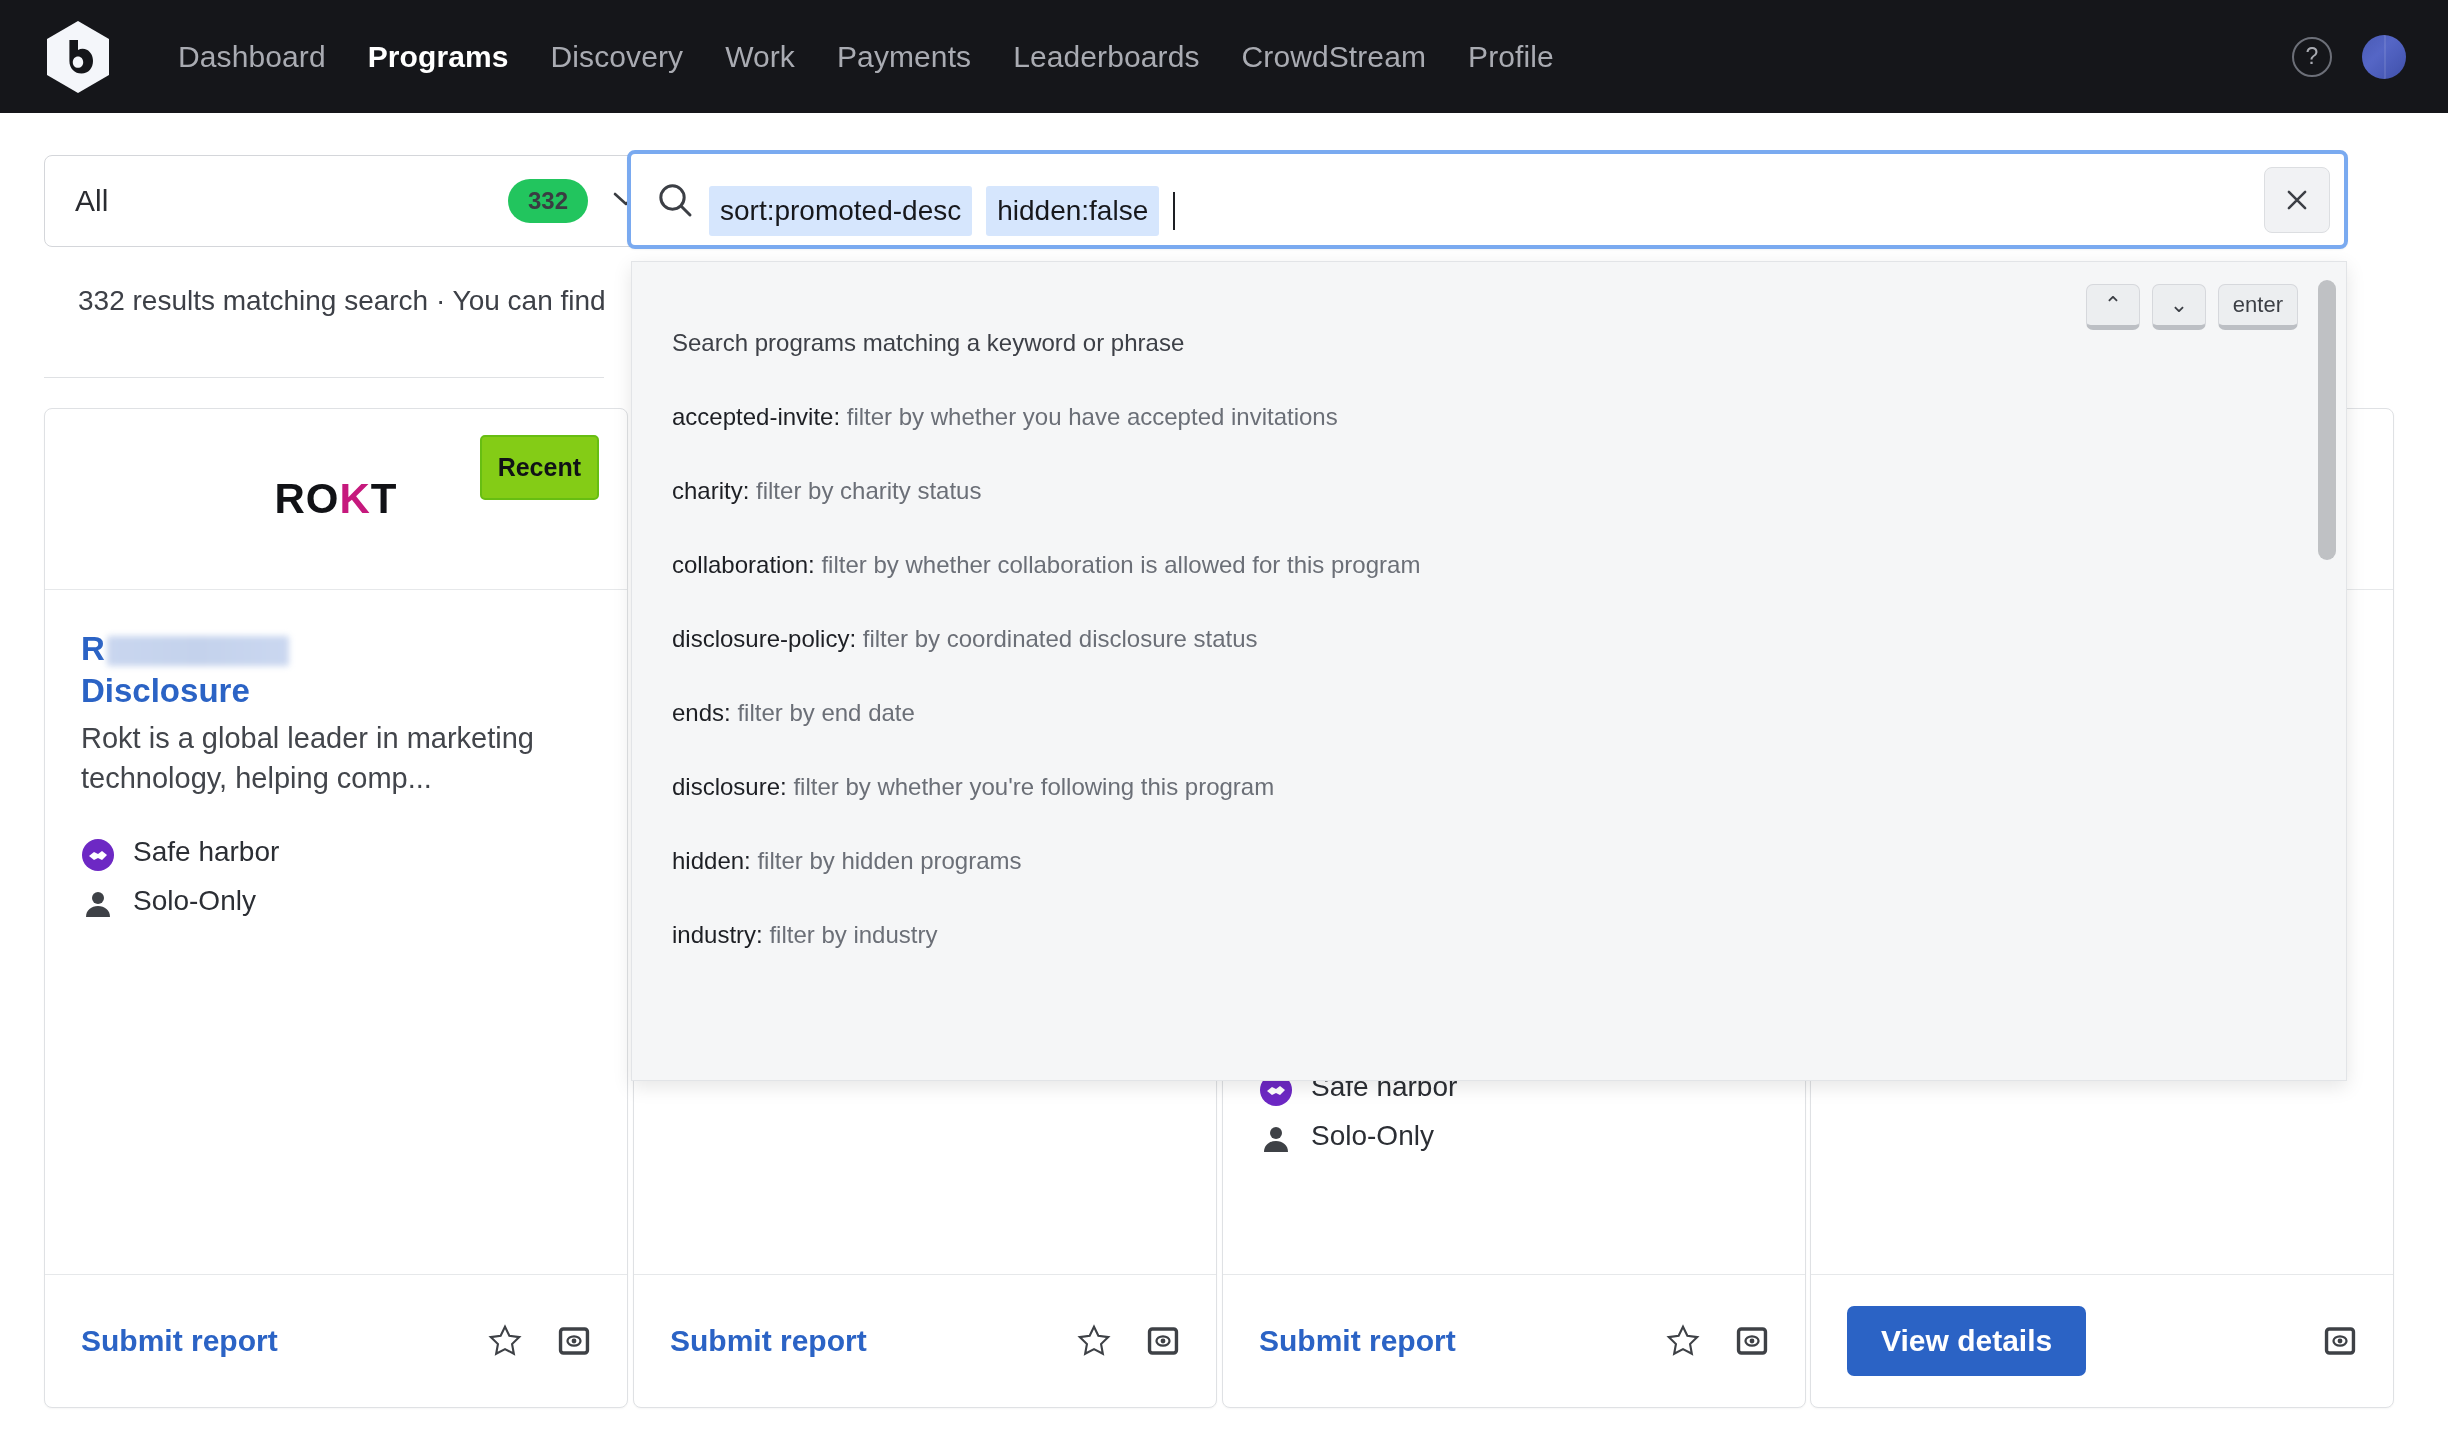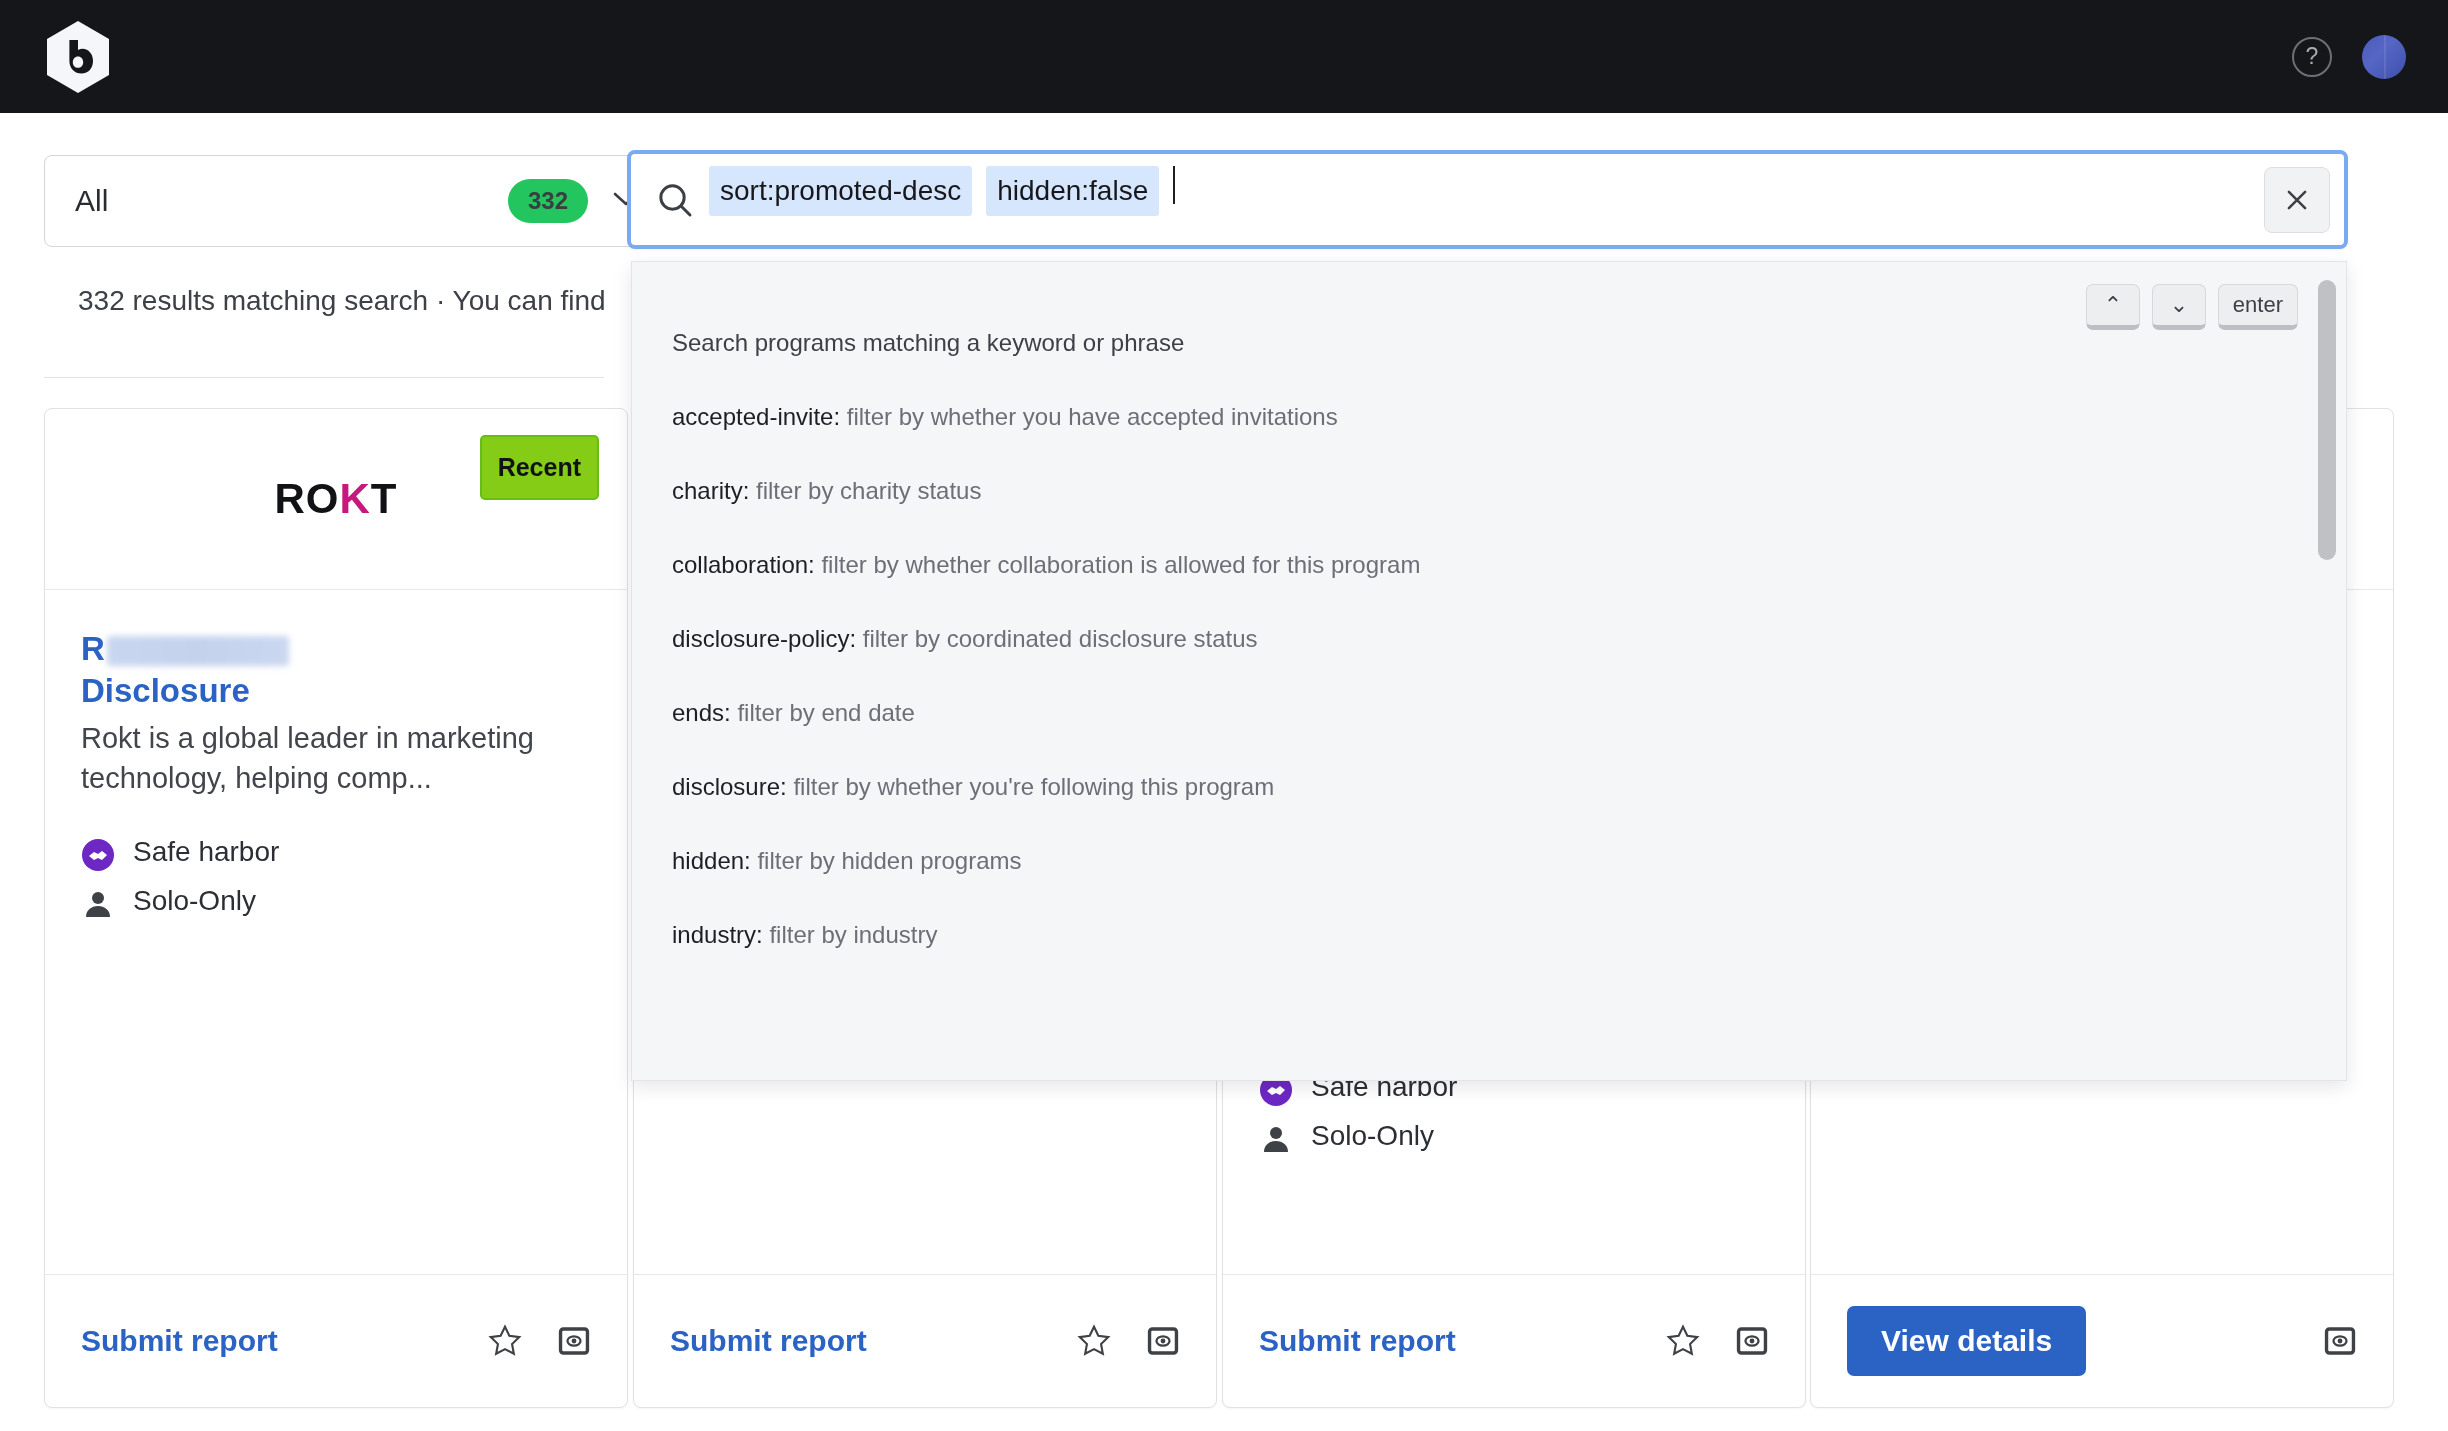--- a/index.html
+++ b/index.html
@@ -95,21 +95,21 @@
     position: absolute; left: 627px; top: 37px;
     width: 1721px; height: 99px;
     background: #fff;
     border: 4px solid #7aaaf0; border-radius: 8px;
     display: flex; align-items: center;
     padding: 0 14px 0 24px;
     box-shadow: 0 1px 2px rgba(0,0,0,0.05);
     z-index: 40;
   }
   .search-icon-wrap { width: 40px; height: 40px; margin-right: 14px; flex: none; }
-  .token-area { flex: 1; display: flex; align-items: flex-start; gap: 14px; height: 100%; margin-top: 23px; }
+  .token-area { flex: 1; display: flex; align-items: center; gap: 14px; height: 100%; margin-top: 23px; }
   .token {
     background: #d6e6fd; color: #17181c;
     font-size: 28px; padding: 9px 11px;
     border-radius: 3px; white-space: nowrap;
   }
   .caret-bar {
     width: 2px; height: 38px; background: #1d1f24;
     animation: none;
   }
   .clear-btn {
@@ -239,20 +239,30 @@
 <body>
 
 <div class="navbar">
   <div class="brand-logo">
     <svg class="hexwrap" viewBox="0 0 66 74">
       <polygon points="33,1 64,19 64,55 33,73 2,55 2,19" fill="#f4f6fa"></polygon>
       <path d="M26 20 h7 v10 c2.6-1.6 6-1.7 8.8-0.3 4 2 6.2 6.4 6.2 11.2 0 7-4.6 12.6-11.4 12.6 -7 0-12.2-5.2-12.2-12.6V20z M33 36.6c-3 0-5.2 2.4-5.2 5.6 0 3.2 2.2 5.6 5.2 5.6 3 0 5.2-2.4 5.2-5.6 0-3.2-2.2-5.6-5.2-5.6z" fill="#15161a"></path>
       <polygon points="21,12 21,62 10,37" fill="#15161a" opacity="0"></polygon>
     </svg>
   </div>
+  <nav class="nav-links">
+    <a class="nav-link" href="#">Dashboard</a>
+    <a class="nav-link active" href="#">Programs</a>
+    <a class="nav-link" href="#">Discovery</a>
+    <a class="nav-link" href="#">Work</a>
+    <a class="nav-link" href="#">Payments</a>
+    <a class="nav-link" href="#">Leaderboards</a>
+    <a class="nav-link" href="#">CrowdStream</a>
+    <a class="nav-link" href="#">Profile</a>
+  </nav>
   <div class="nav-right">
     <div class="help-icon">?</div>
     <div class="avatar"></div>
   </div>
 </div>
 
 <div class="page">
 
   <div class="cards">
 

